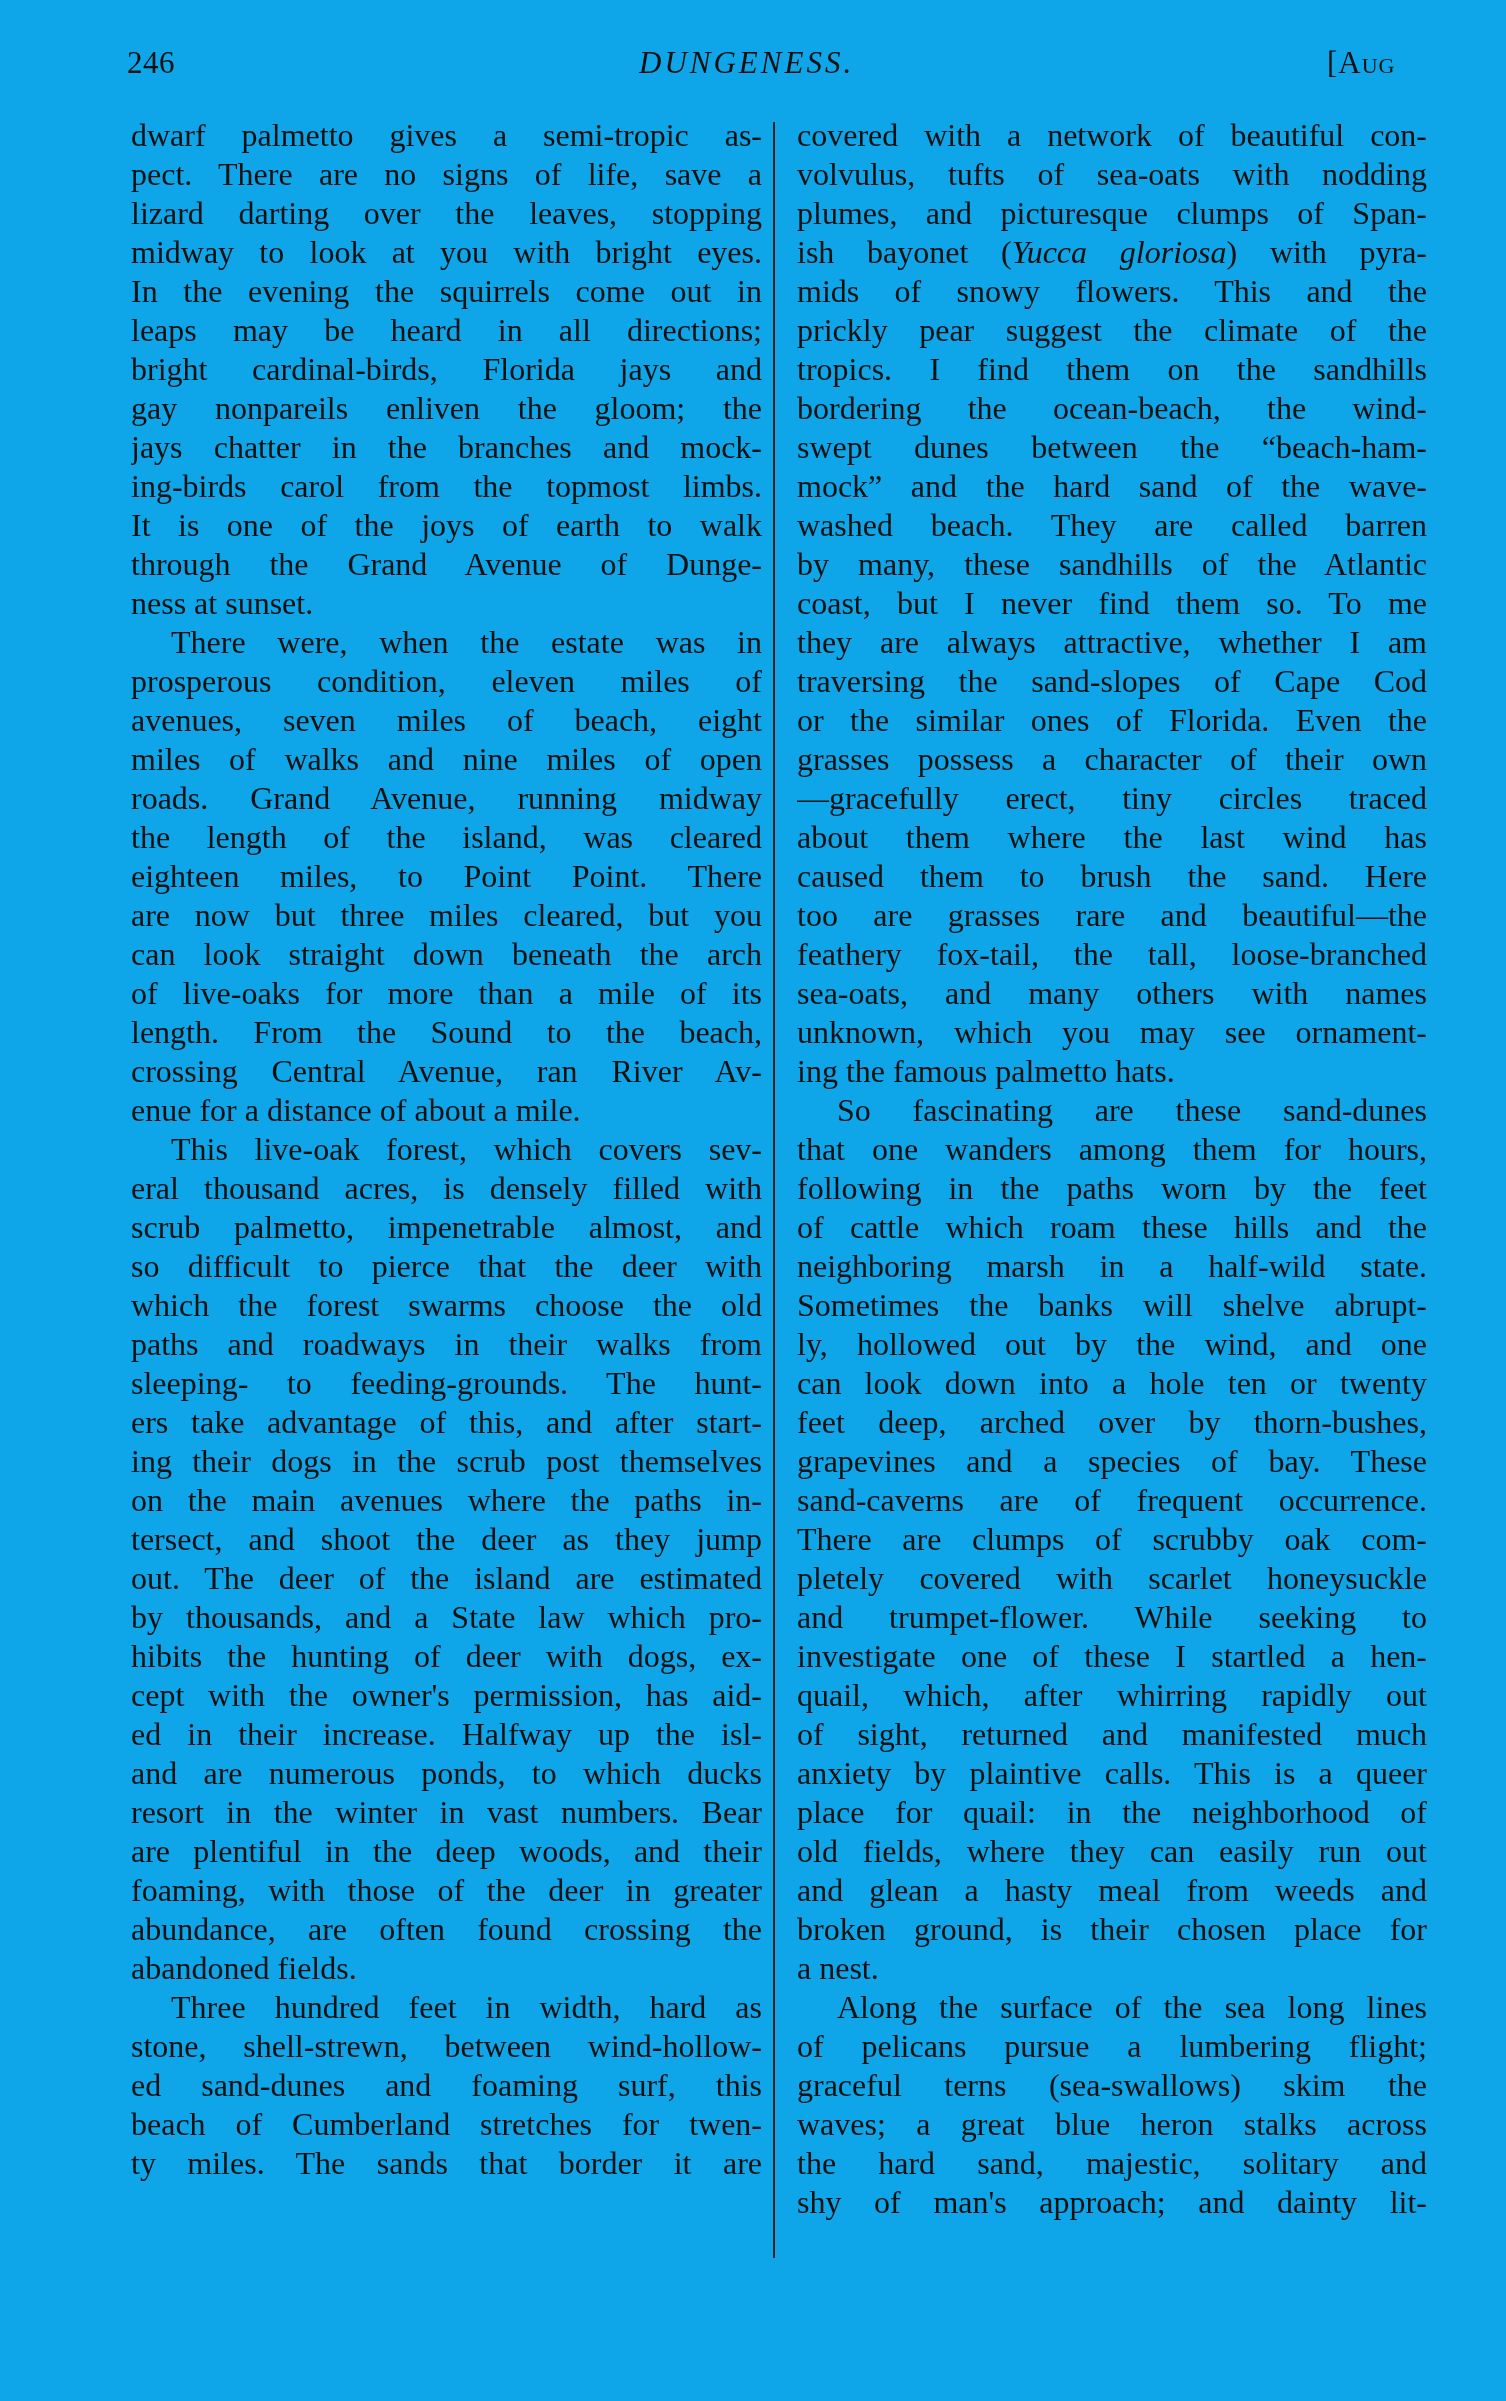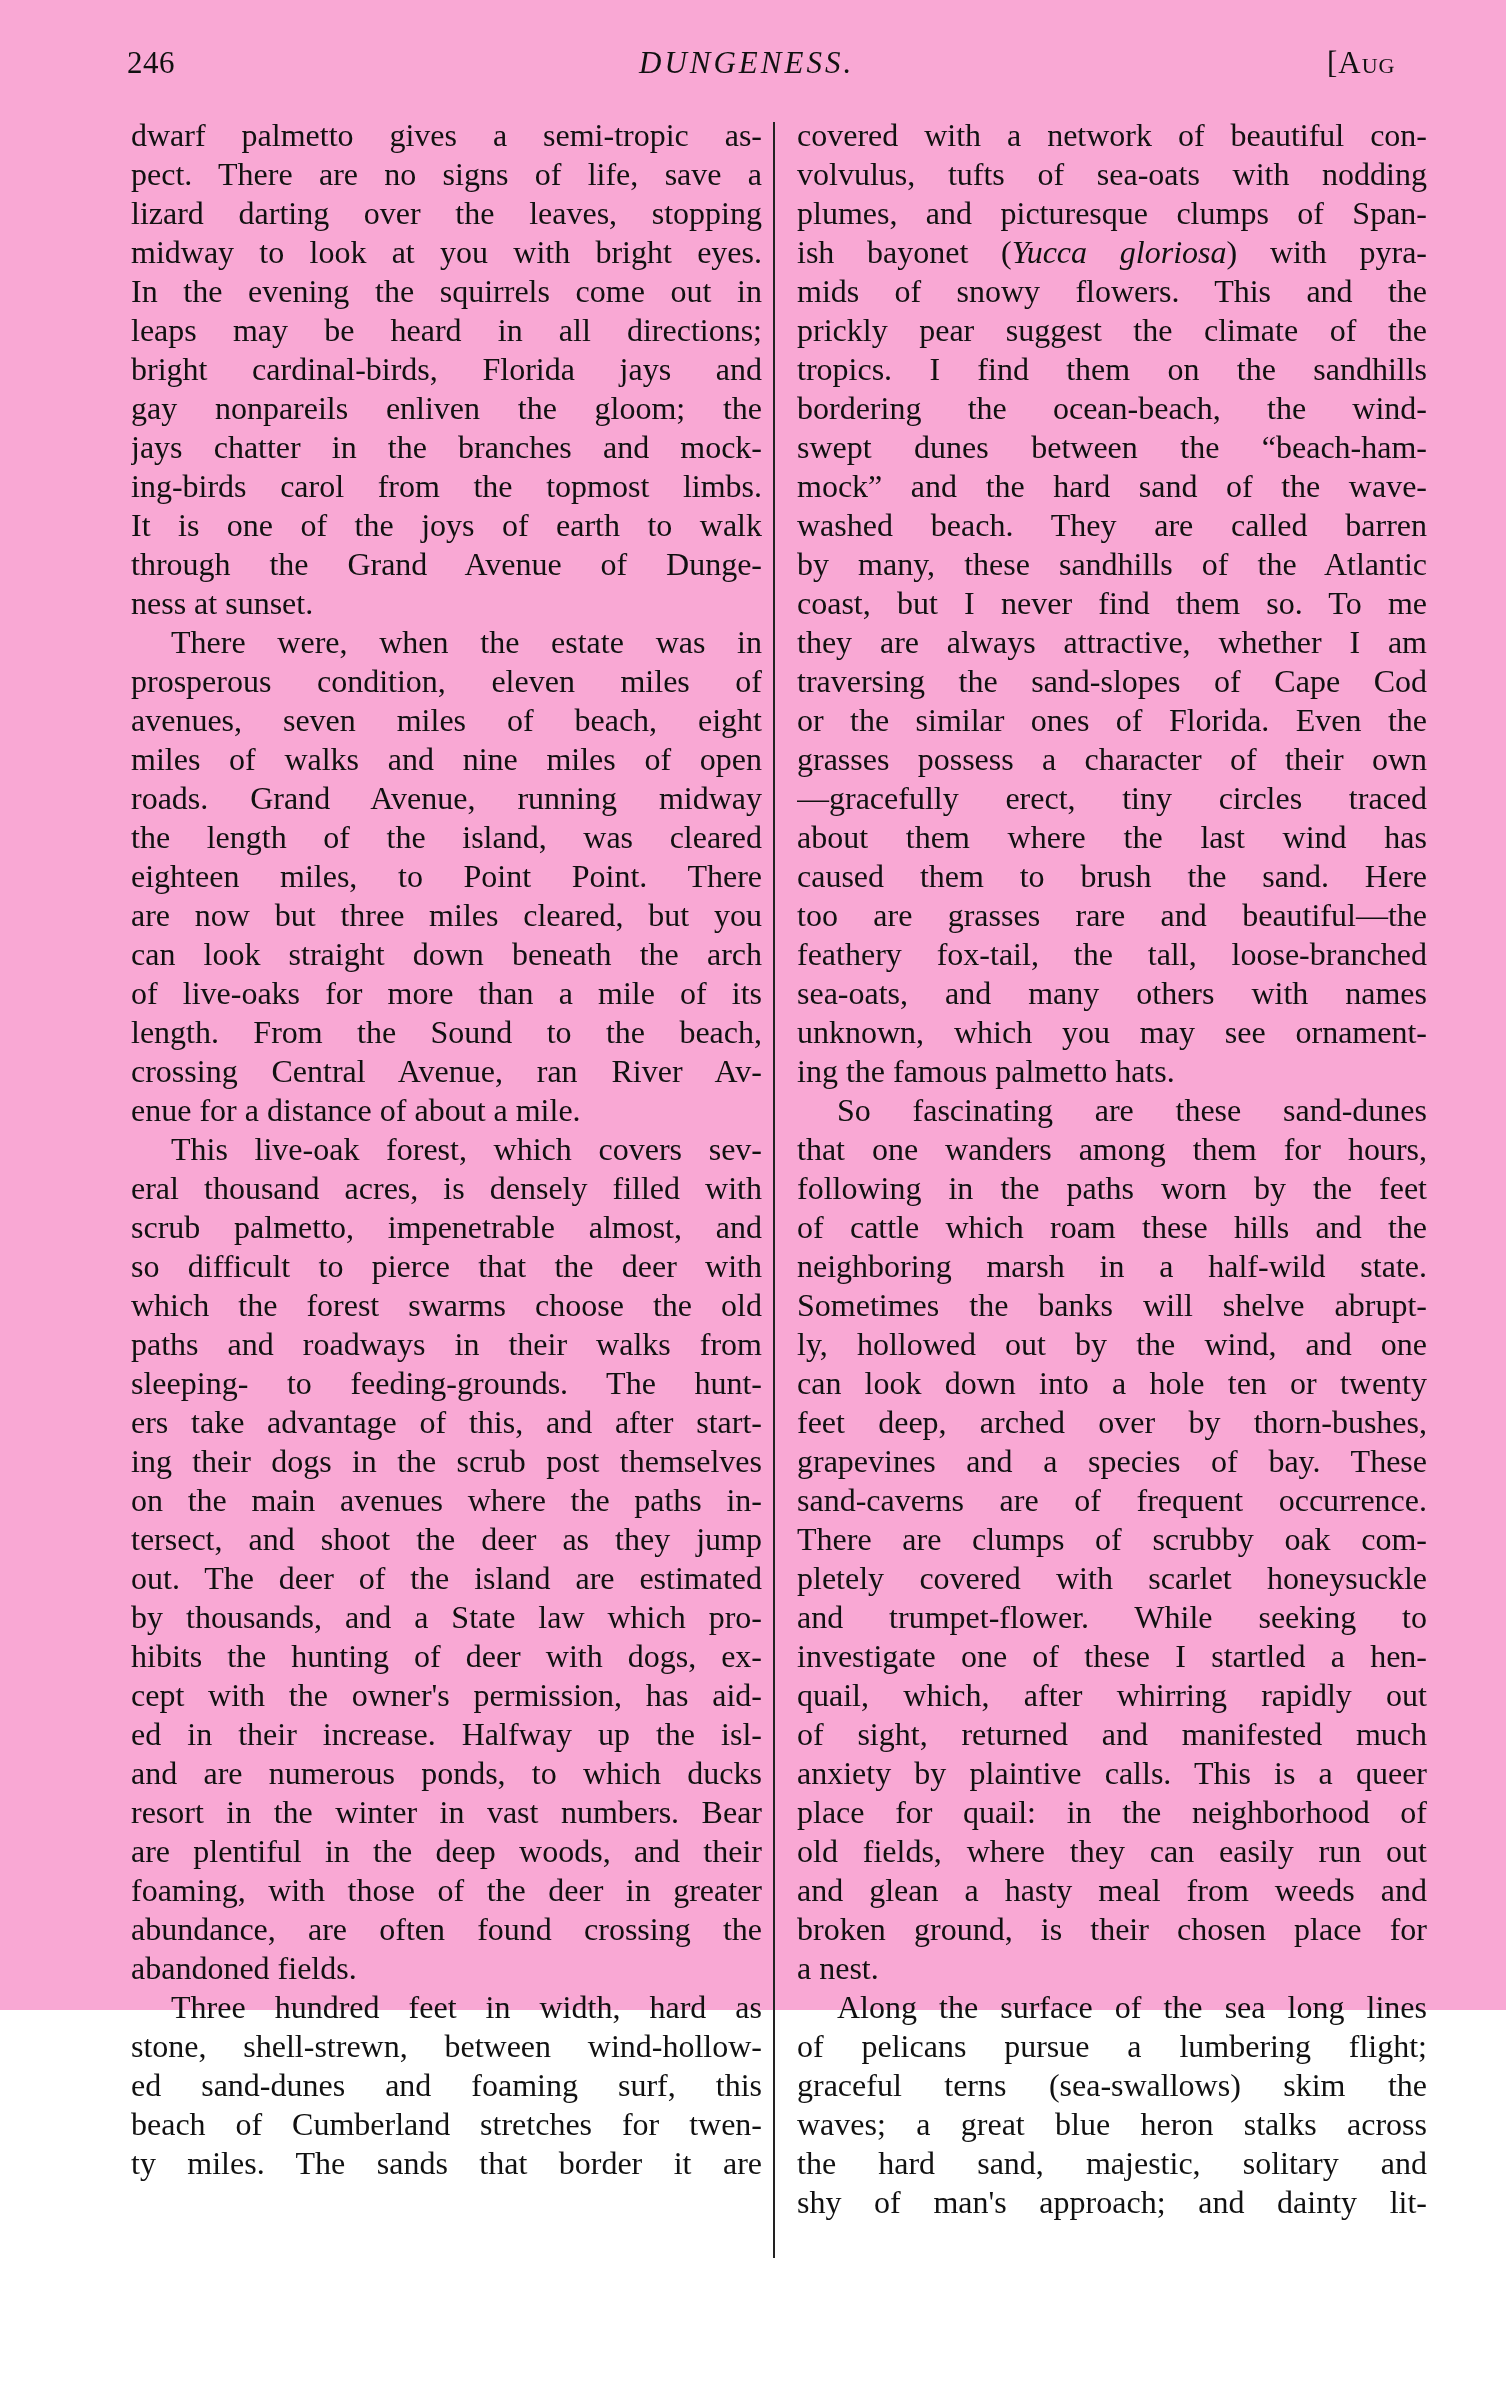--- a/index.html
+++ b/index.html
@@ -11,22 +11,22 @@
       width: 1507px;
       height: 2401px;
       position: relative;
       overflow: hidden;
       color: #111111;
       font-family: "Liberation Serif", "DejaVu Serif", serif;
     }
     .page {
       position: absolute;
       left: 0; top: 0;
-      width: 1507px; height: 2010px;
-      background: #f9a8d4;
+      width: 1507px; height: 2401px;
+      background: #0ea5e9;
     }
     
     .running-head {
       position: absolute;
       top: 35px;
       left: 0;
       width: 1507px;
       height: 50px;
     }
     .page-number {

